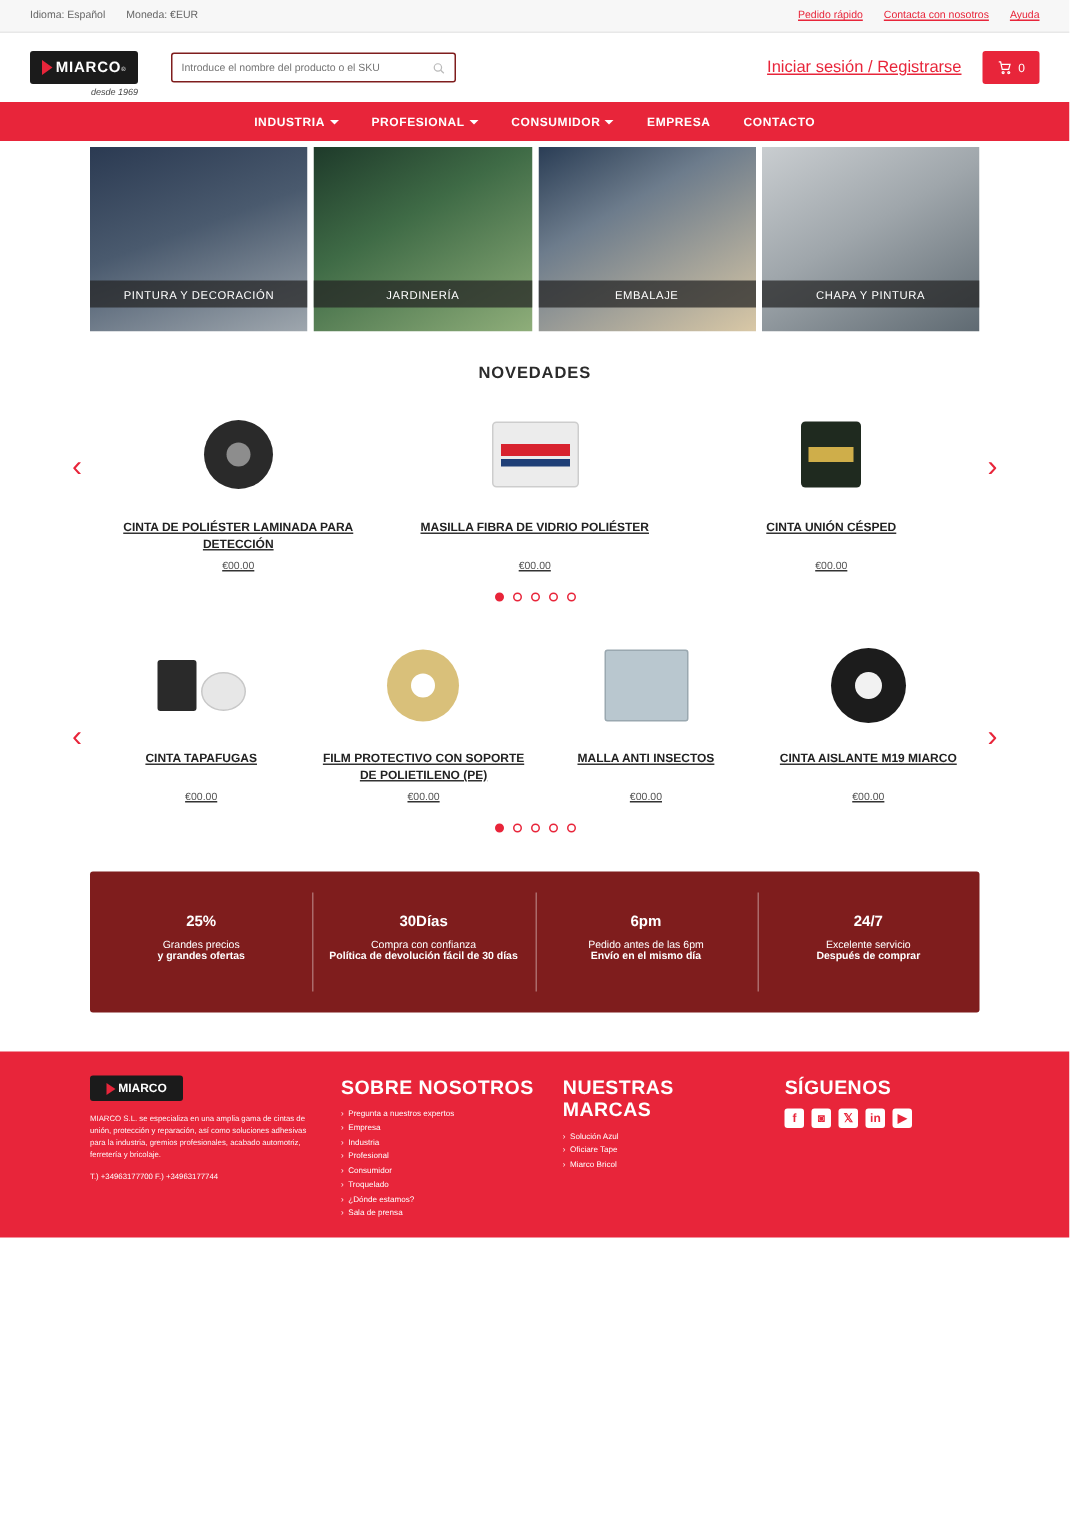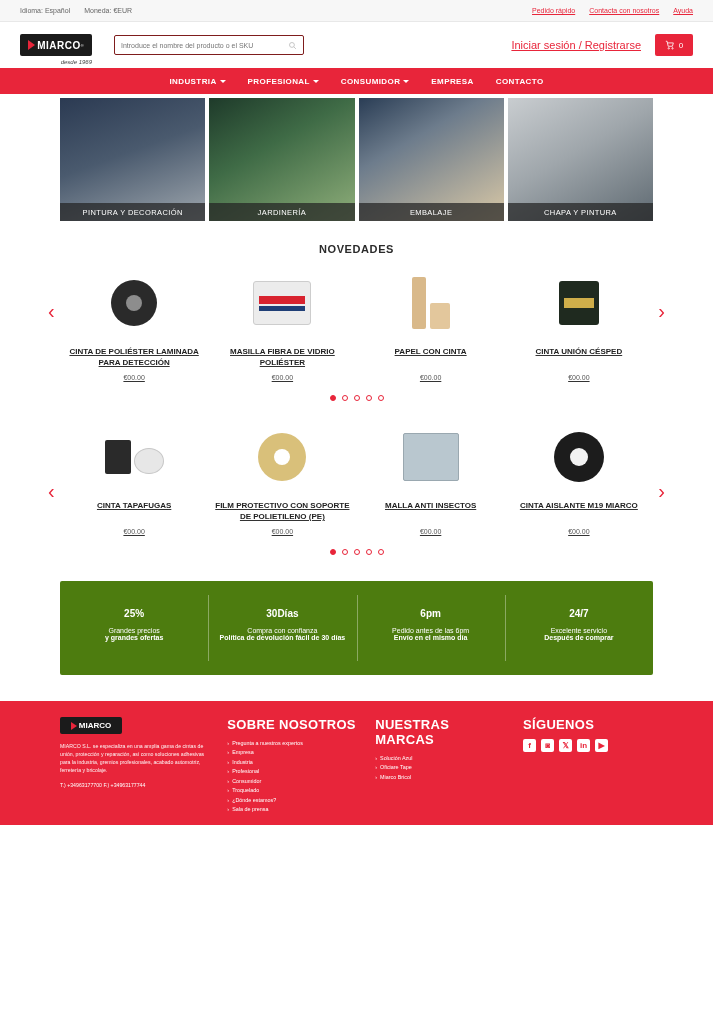--- a/index.html
+++ b/index.html
@@ -141,21 +141,21 @@
     letter-spacing: .4px;
   }
 
   
   .tiles { display: flex; gap: 4px; margin-top: 4px; }
   .tile {
     flex: 1; height: 123px; position: relative; overflow: hidden;
   }
   .tile .img { position: absolute; inset: 0; }
   .tile .cap {
-    position: absolute; left: 0; right: 0; bottom: 0;
+    position: absolute; left: 0; right: 0; bottom: 16px;
     height: 18px;
     background: rgba(35,35,35,.72);
     color: #fff; font-size: 7.5px;
     display: flex; align-items: center; justify-content: center;
     letter-spacing: .4px;
   }
 
   
   .section { margin-top: 22px; position: relative; }
   .section-title {
@@ -180,21 +180,21 @@
   }
   .arrow.l { left: -12px; }
   .arrow.r { right: -12px; }
   .dots { display: flex; gap: 6px; justify-content: center; margin-top: 14px; }
   .dot { width: 6px; height: 6px; border-radius: 50%; border: 1px solid #e8253a; }
   .dot.on { background: #e8253a; }
 
   
   .benefits {
     margin-top: 26px;
-    background: #4d7c0f;
+    background: #7f1d1d;
     height: 94px;
     display: flex;
     color: #fff;
     border-radius: 2px;
   }
   .benefit { flex: 1; text-align: center; padding-top: 17px; position: relative; }
   .benefit + .benefit:before {
     content: ""; position: absolute; left: 0; top: 14px; bottom: 14px;
     width: 1px; background: rgba(255,255,255,.35);
   }
@@ -345,30 +345,20 @@
             <div style="width:58px;height:44px;background:#ececec;border:1px solid #cdcdcd;border-radius:3px;display:flex;flex-direction:column;justify-content:center;align-items:center;gap:2px;">
               <div style="width:46px;height:8px;background:#d8232f;"></div>
               <div style="width:46px;height:5px;background:#1f3f77;"></div>
             </div>
           </div>
           <div class="name">MASILLA FIBRA DE VIDRIO POLIÉSTER</div>
           <div class="price">€00.00</div>
         </div>
         <div class="prod">
           <div class="ph">
-            <div style="display:flex;align-items:flex-end;gap:4px;">
-              <div style="width:14px;height:52px;background:#d9b98a;border-radius:2px;"></div>
-              <div style="width:20px;height:26px;background:#e3c79c;border-radius:2px;"></div>
-            </div>
-          </div>
-          <div class="name">PAPEL CON CINTA</div>
-          <div class="price">€00.00</div>
-        </div>
-        <div class="prod">
-          <div class="ph">
             <div style="width:40px;height:44px;background:#1f2a1f;border-radius:3px;display:flex;align-items:center;justify-content:center;">
               <div style="width:30px;height:10px;background:#cfae4a;"></div>
             </div>
           </div>
           <div class="name">CINTA UNIÓN CÉSPED</div>
           <div class="price">€00.00</div>
         </div>
       </div>
       <div class="dots">
         <span class="dot on"></span>

